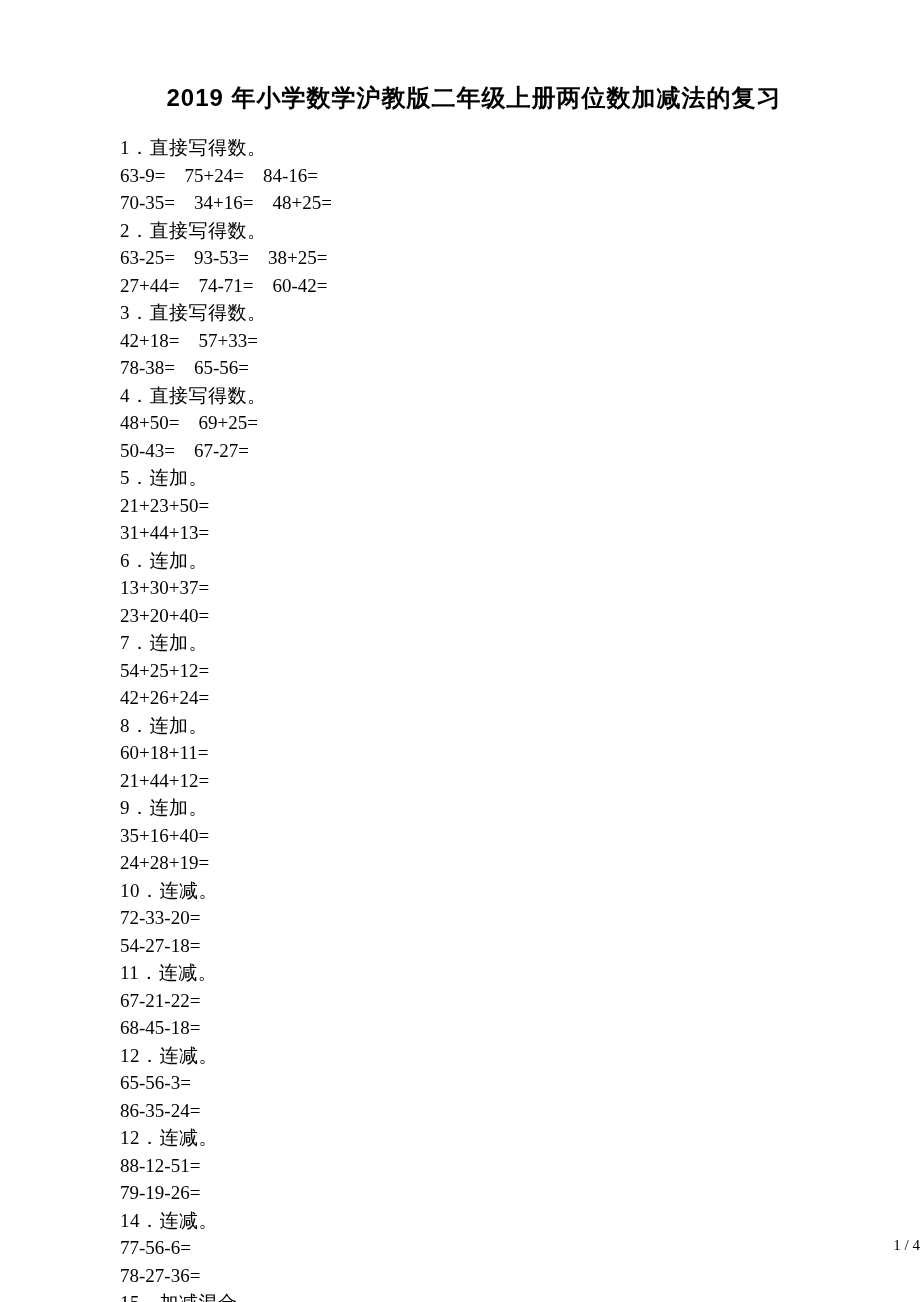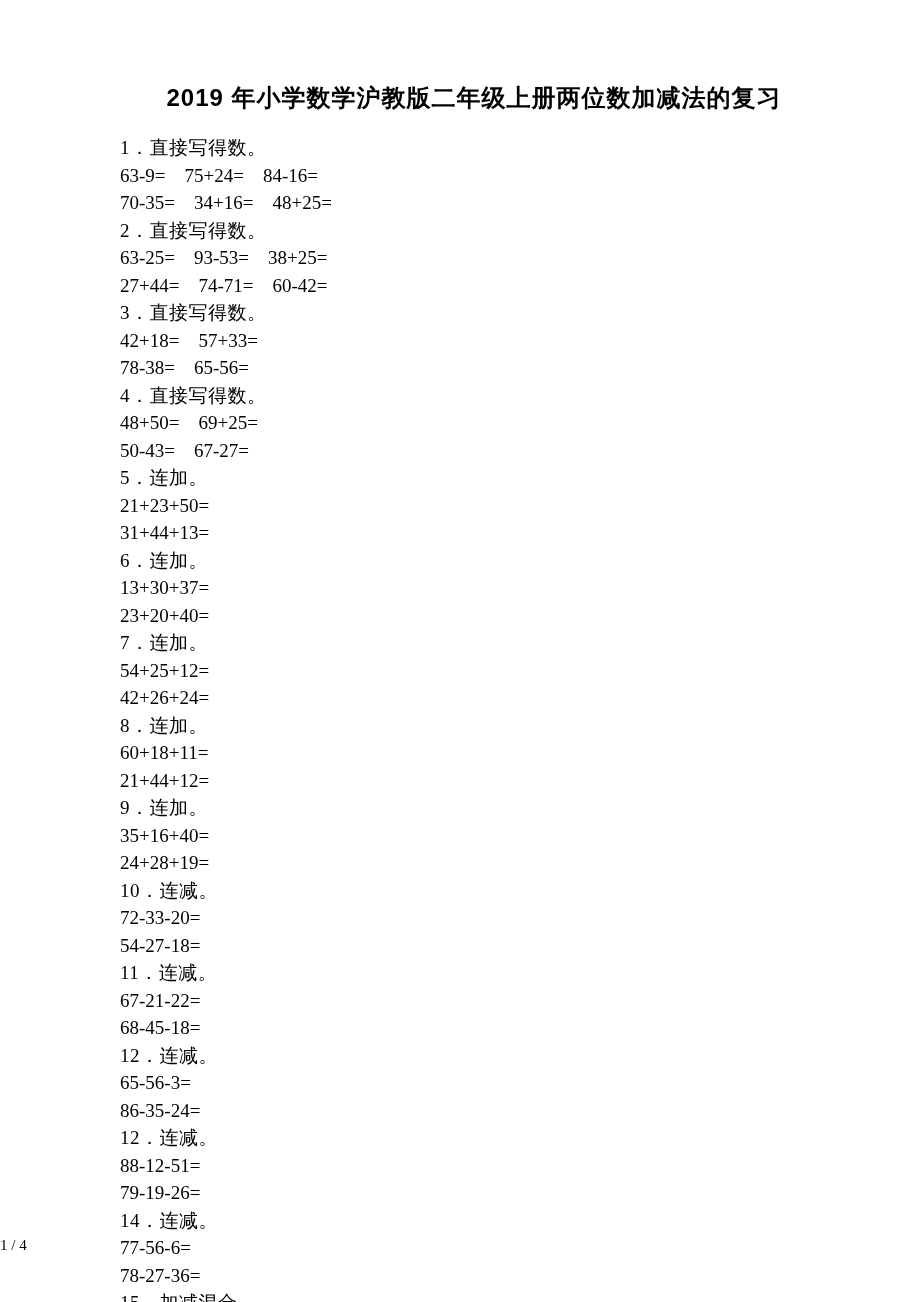--- a/index.html
+++ b/index.html
@@ -36,21 +36,21 @@
     white-space: pre;
   }
   .prompt {
     letter-spacing: 0.5px;
   }
   .footer {
     position: absolute;
     bottom: 48px;
     left: 0;
     width: 920px;
-    text-align: left;
+    text-align: right;
     font-size: 15px;
     font-family: "SimSun", "宋体", serif;
   }
 </style>
 </head>
 <body>
 
 <div class="page">
   <div class="title">2019 年小学数学沪教版二年级上册两位数加减法的复习</div>
   <div class="content">

